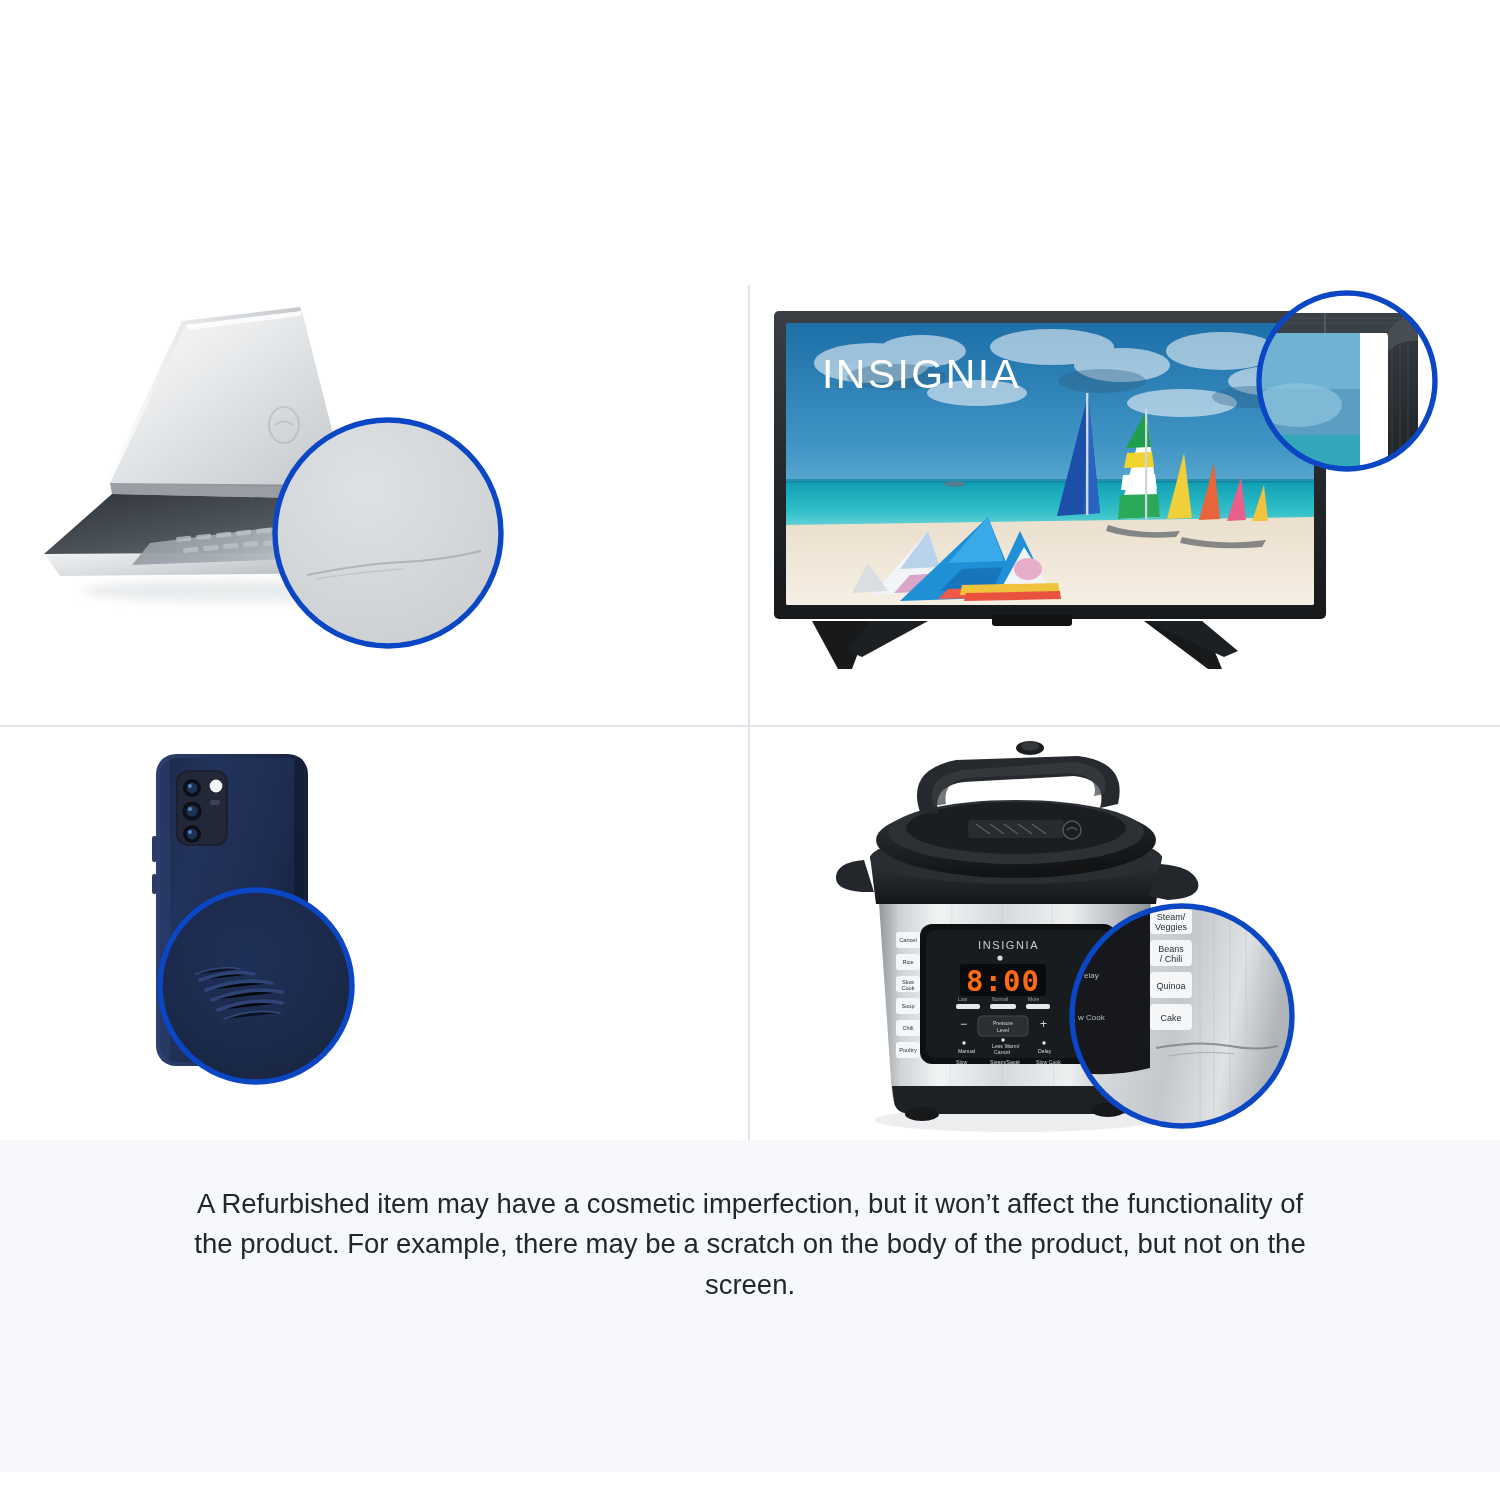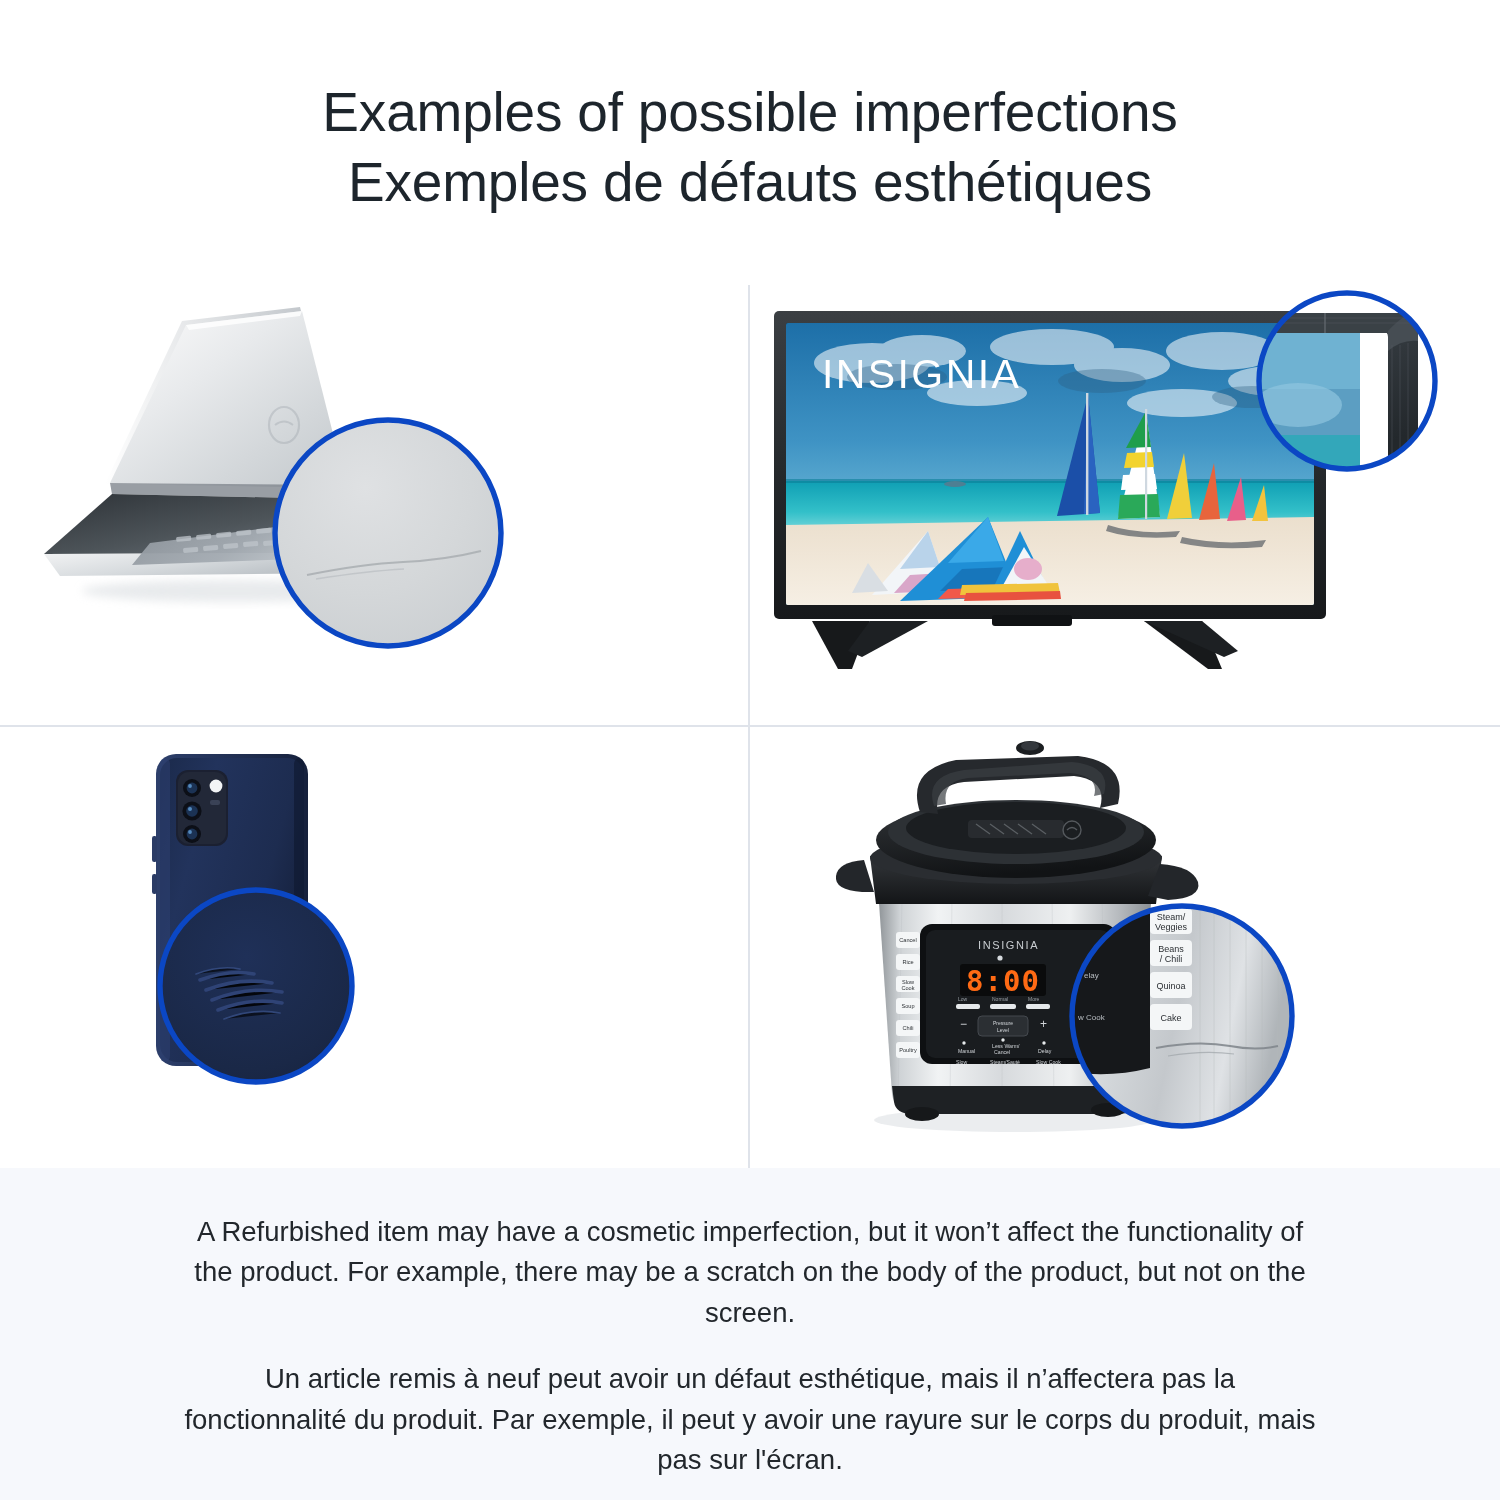--- a/index.html
+++ b/index.html
@@ -57,21 +57,21 @@
   }
   .cell-tl { left: 0;     top: 0; }
   .cell-tr { left: 752px; top: 0; }
   .cell-bl { left: 0;     top: 443px; }
   .cell-br { left: 752px; top: 443px; }
   .cell svg { display: block; width: 100%; height: 100%; }
 
   
   .footer {
     position: absolute;
-    left: 0; top: 1168px;
+    left: 0; top: 1140px;
     width: 1500px; height: 332px;
     background: #f6f8fc;
     display: flex; flex-direction: column;
     align-items: center;
     padding-top: 44px;
   }
   .footer-para {
     width: 1135px;
     text-align: center;
     color: #22272c;
@@ -79,24 +79,20 @@
     line-height: 1.47;
     font-weight: 400;
   }
   .footer-para.second { margin-top: 26px; }
 </style>
 </head>
 <body>
 
 <div class="page">
 
-  <div class="header">
-    <div class="title-line">Examples of possible imperfections</div>
-    <div class="title-line">Exemples de défauts esthétiques</div>
-  </div>
 
   <div class="grid">
 
     <div class="divider-v"></div>
     <div class="divider-h"></div>
 
     <div class="cell cell-tl">
       <svg viewBox="0 0 748 440" xmlns="http://www.w3.org/2000/svg">
         <defs>
           <linearGradient id="lidG" x1="0" y1="0" x2="1" y2="1">
@@ -610,16 +606,15 @@
           </g>
           <circle cx="430" cy="288" r="110" fill="none" stroke="#0b47c4" stroke-width="5.4"></circle>
         </g>
       </svg>
     </div>
 
   </div>
 
   <div class="footer">
     <p class="footer-para">A Refurbished item may have a cosmetic imperfection, but it won’t affect the functionality of the product. For example, there may be a scratch on the body of the product, but not on the screen.</p>
-    <p class="footer-para second">Un article remis à neuf peut avoir un défaut esthétique, mais il n’affectera pas la fonctionnalité du produit. Par exemple, il peut y avoir une rayure sur le corps du produit, mais pas sur l'écran.</p>
   </div>
 
 </div>
 
 </body></html>

